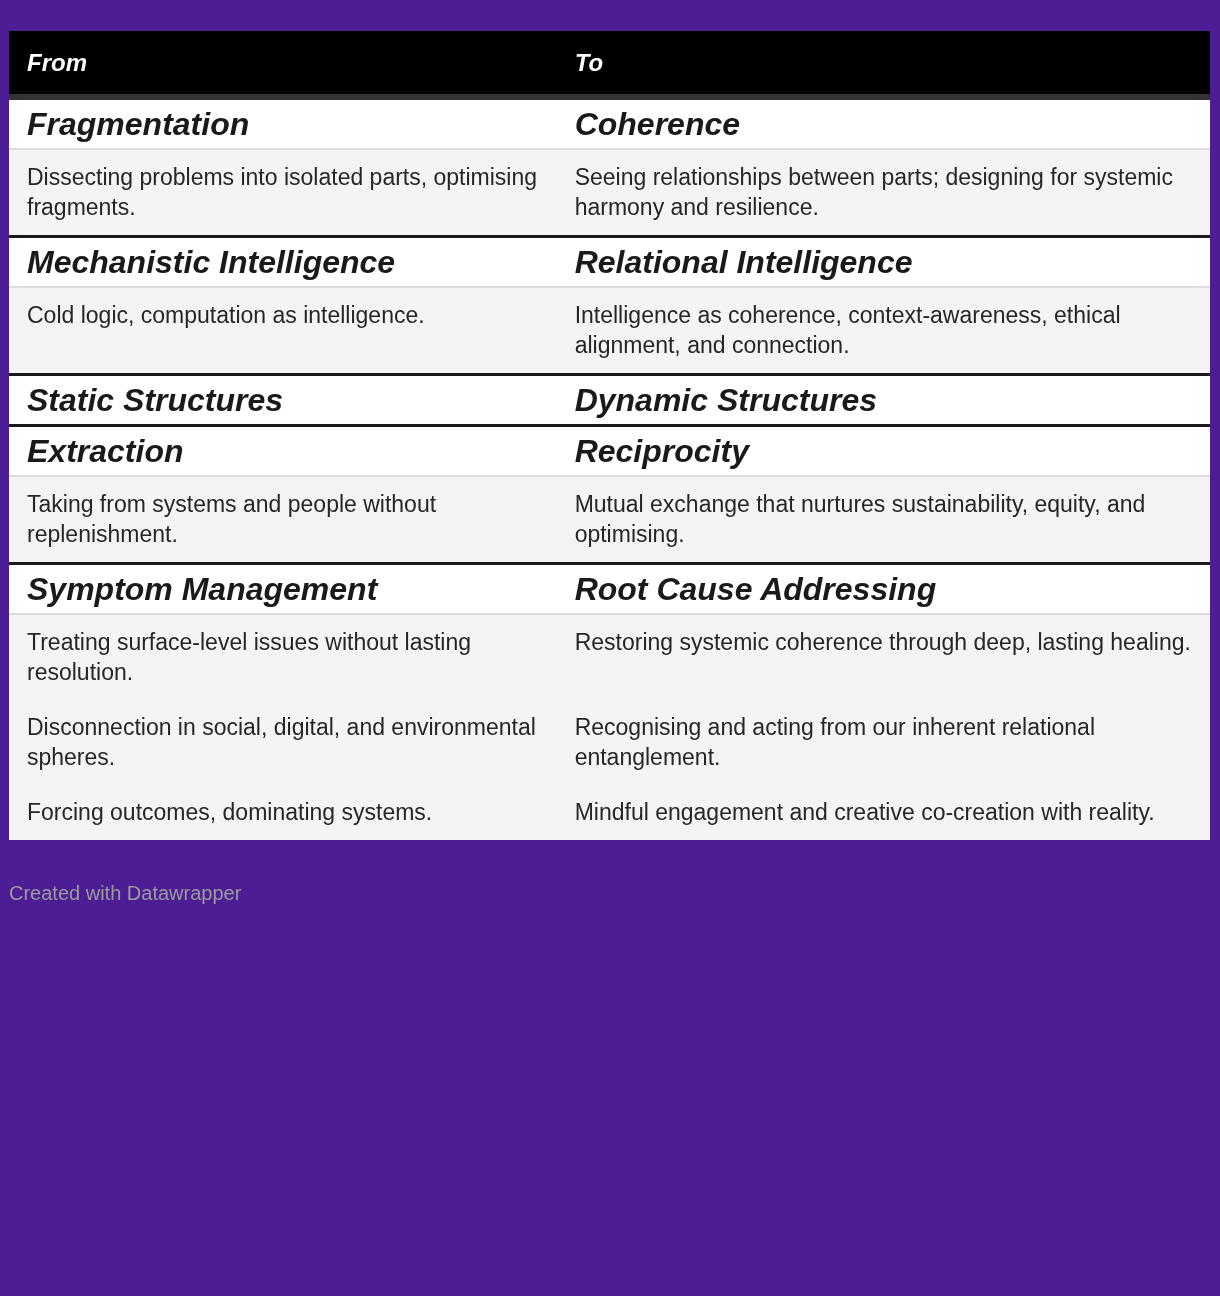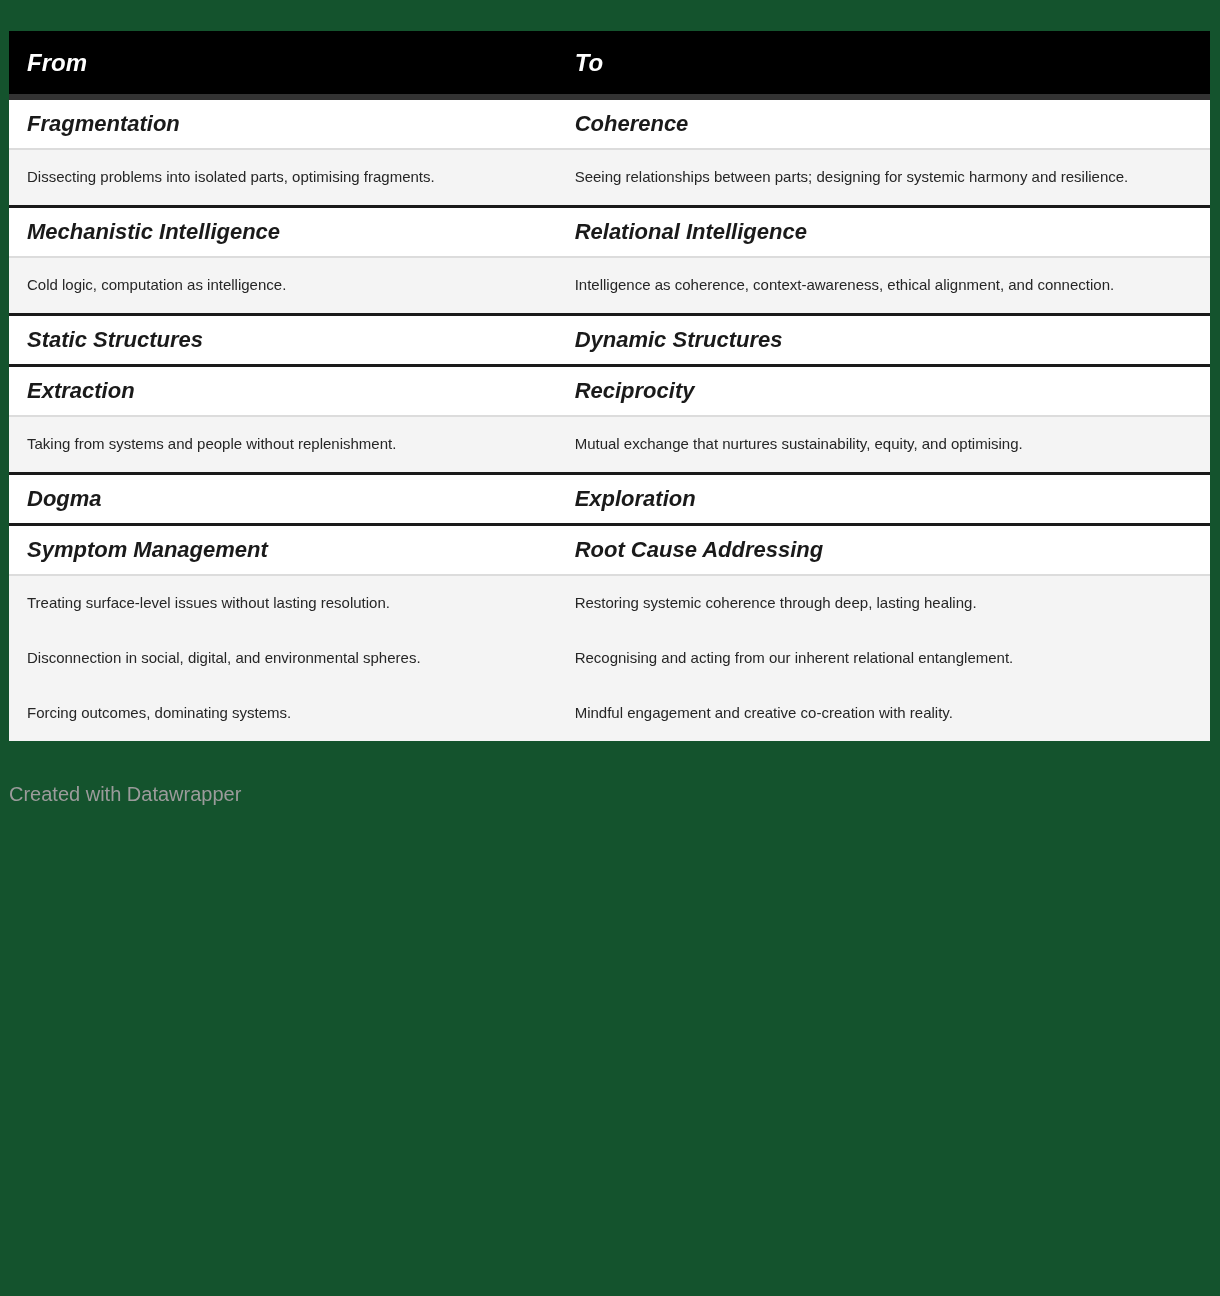--- a/index.html
+++ b/index.html
@@ -16,21 +16,21 @@
   * { box-sizing: border-box; }
   html, body {
     margin: 0;
     padding: 0;
     background: #ffffff;
     font-family: "Liberation Sans", sans-serif;
   }
   .page {
     width: 1220px;
     height: 1296px;
-    background: #14532d;
+    background: #4c1d95;
     position: relative;
     overflow: hidden;
   }
   .table-wrap {
     padding: 31px 10px 0 9px;
   }
   table.dw-table {
     width: 100%;
     border-collapse: collapse;
     table-layout: fixed;
@@ -47,36 +47,36 @@
     text-align: left;
     height: 66px;
     padding: 0 18px;
     vertical-align: middle;
     border-bottom: 6px solid var(--header-shadow);
   }
 
   tr.term-row td {
     background: #ffffff;
     color: var(--term-text);
-    font-size: 22px;
+    font-size: 32px;
     font-weight: bold;
     font-style: italic;
     line-height: 28px;
     padding: 10px 18px;
     border-bottom: 2px solid var(--divider-light);
     vertical-align: middle;
   }
   tr.term-row:not(:first-child) td {
     border-top: 3px solid var(--divider-dark);
     margin-top: 16px;
   }
   tr.desc-row td {
     background: var(--desc-bg);
     color: var(--desc-text);
-    font-size: 15px;
+    font-size: 23px;
     font-weight: normal;
     line-height: 30px;
     padding: 12px 18px 13px;
     vertical-align: top;
     margin-top: 32px;
   }
 
   .credit {
     margin: 42px 0 12px 9px;
     font-size: 20px;
@@ -124,24 +124,20 @@
           </tr>
           <tr class="term-row">
             <td>Extraction</td>
             <td>Reciprocity</td>
           </tr>
           <tr class="desc-row">
             <td>Taking from systems and people without replenishment.</td>
             <td>Mutual exchange that nurtures sustainability, equity, and optimising.</td>
           </tr>
           <tr class="term-row">
-            <td>Dogma</td>
-            <td>Exploration</td>
-          </tr>
-          <tr class="term-row">
             <td>Symptom Management</td>
             <td>Root Cause Addressing</td>
           </tr>
           <tr class="desc-row">
             <td>Treating surface-level issues without lasting resolution.</td>
             <td>Restoring systemic coherence through deep, lasting healing.</td>
           </tr>
           <tr class="desc-row">
             <td>Disconnection in social, digital, and environmental spheres.</td>
             <td>Recognising and acting from our inherent relational entanglement.</td>

